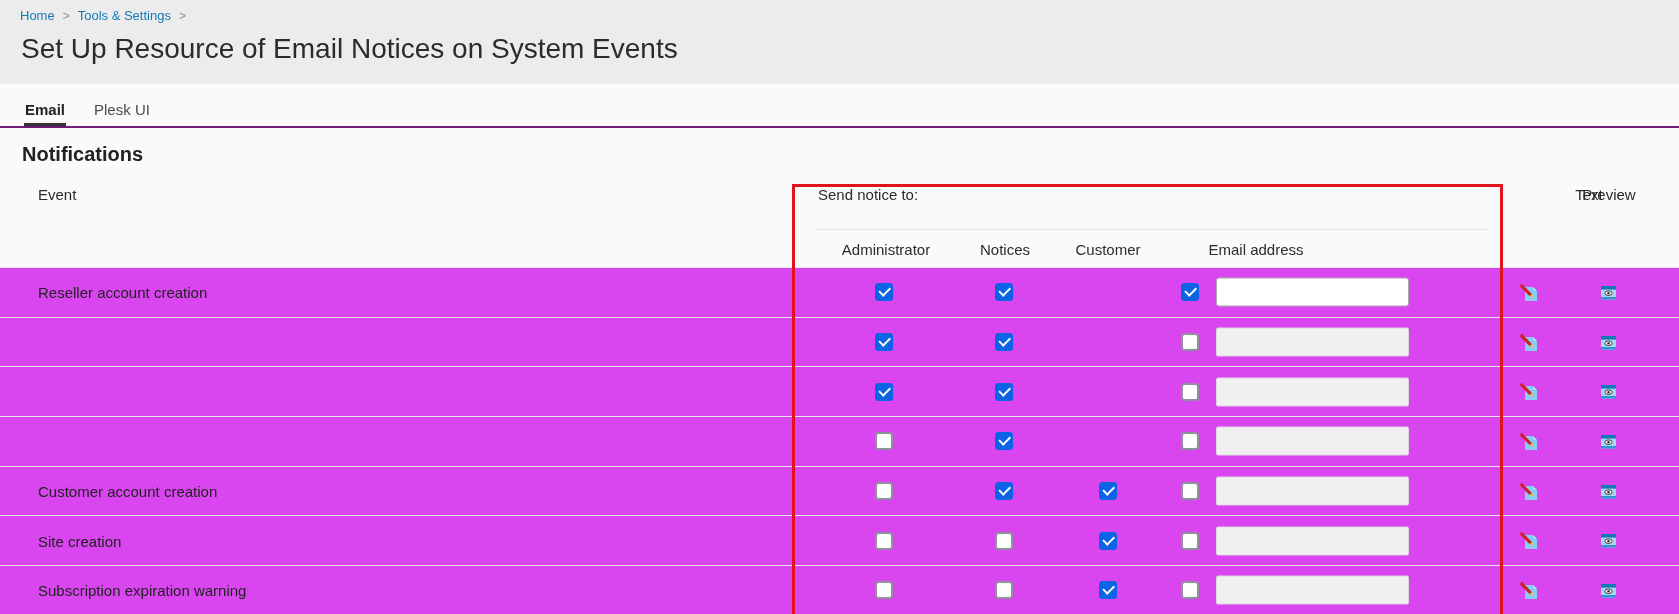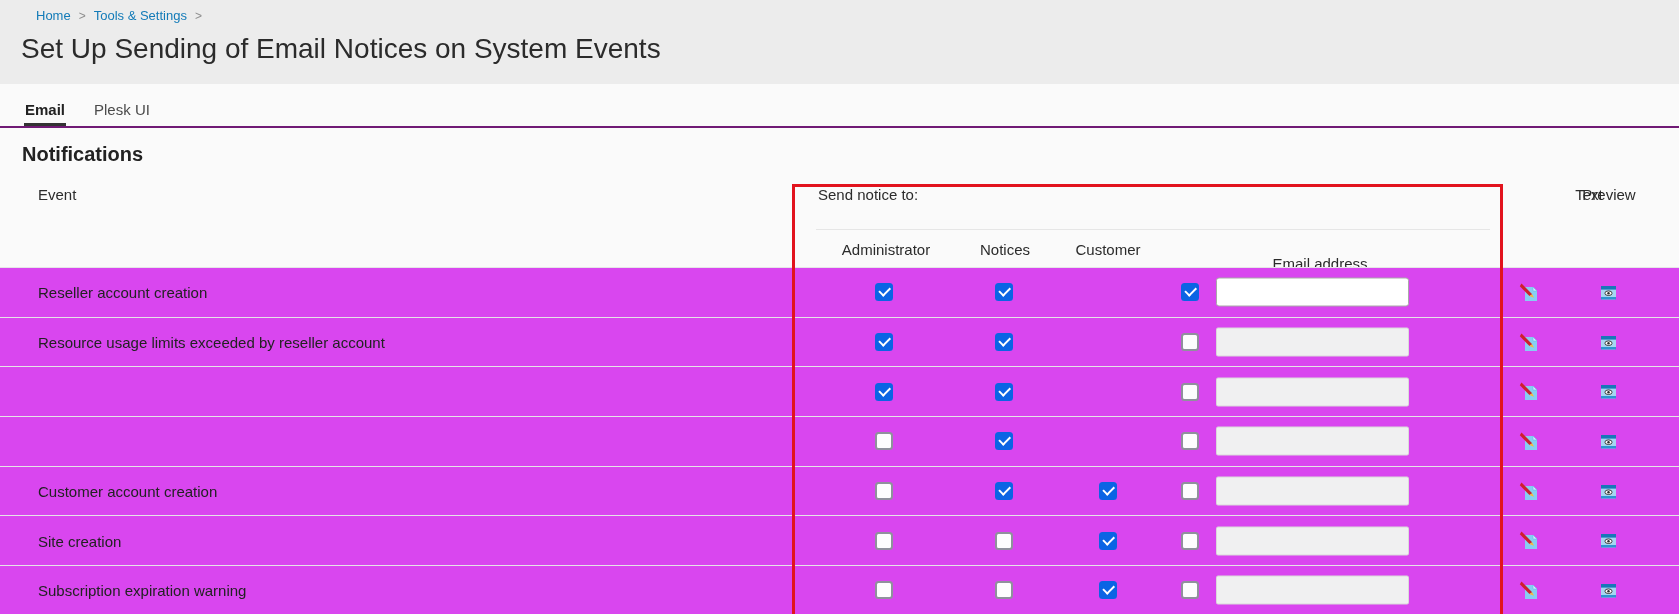--- a/index.html
+++ b/index.html
@@ -2,41 +2,41 @@
 <html><head>
 <meta charset="utf-8">
 <style>
   html,body{margin:0;padding:0;background:#e7e7e7;}
   .screen{
     position:relative;width:1679px;height:614px;overflow:hidden;
     background:#fafafa;font-family:"Liberation Sans",sans-serif;color:#222;
   }
   
   .pagehead{position:absolute;top:0;left:0;width:100%;height:84px;background:#ececec;}
-  .breadcrumb{position:absolute;top:8px;left:36px;font-size:13px;display:flex;align-items:center;}
+  .breadcrumb{position:absolute;top:8px;left:20px;font-size:13px;display:flex;align-items:center;}
   .breadcrumb a{color:#137bb8;text-decoration:none;cursor:pointer;}
   .crumb-sep{color:#8e8e8e;margin:0 8px;font-size:12px;}
   .page-title{position:absolute;top:33px;left:21px;font-size:28px;font-weight:400;color:#2b2b2b;white-space:nowrap;}
   
   .tabbar{position:absolute;top:97px;left:0;width:100%;height:31px;border-bottom:2px solid #701a75;box-sizing:border-box;}
   .tabs{display:flex;padding-left:24px;gap:27px;height:100%;align-items:flex-end;}
   .tab{font-size:15px;color:#4a4a4a;padding:0 1px 8px 1px;cursor:pointer;}
   .tab.active{color:#222;font-weight:700;border-bottom:3px solid #333;padding-bottom:5px;}
   
   .section-heading{position:absolute;top:143px;left:22px;font-size:20px;font-weight:700;color:#222;}
   
   .table{position:absolute;top:172px;left:0;width:100%;}
   .thead{position:relative;height:95px;font-size:15px;color:#2b2b2b;}
   .h-event{position:absolute;left:38px;top:14px;}
   .h-send{position:absolute;left:818px;top:14px;}
   .h-text{position:absolute;left:1589px;top:14px;transform:translateX(-50%);}
   .h-preview{position:absolute;left:1609px;top:14px;transform:translateX(-50%);}
   .h-subsep{position:absolute;left:816px;top:57px;width:674px;height:1px;background:#e6e6e6;}
   .h-role{position:absolute;top:69px;transform:translateX(-50%);white-space:nowrap;}
-  .rc-admin{left:886px;} .rc-res{left:1005px;} .rc-cust{left:1108px;} .rc-mail{left:1320px;margin-top:14px;}
+  .rc-admin{left:886px;} .rc-res{left:1005px;} .rc-cust{left:1108px;} .rc-mail{left:1256px;}
   
   .rows{border-bottom:1px solid #e5e5e6;}
   .trow{position:relative;height:48.7px;border-top:1px solid #e5e5e6;background:#d946ef;}
   .ev{position:absolute;left:38px;top:50%;transform:translateY(-50%);font-size:15px;color:#222;white-space:nowrap;}
   .cb{position:absolute;top:50%;transform:translate(-50%,-50%);width:18px;height:18px;border-radius:3.5px;box-sizing:border-box;cursor:pointer;}
   .cb.on{background:#0b64e4;}
   .cb.on::after{content:'';position:absolute;left:3.5px;top:4px;width:9px;height:4.5px;border-left:2.5px solid #fff;border-bottom:2.5px solid #fff;transform:rotate(-45deg);}
   .cb.off{background:#fdfdfe;border:2px solid #8f919c;}
   .c-admin{left:884px;} .c-res{left:1004px;} .c-cust{left:1108px;} .c-mail{left:1190px;}
   .email-input{position:absolute;left:1216px;top:50%;transform:translateY(-50%);width:193px;height:29px;box-sizing:border-box;
@@ -52,21 +52,21 @@
 
 <div class="screen">
 
   <div class="pagehead">
     <div class="breadcrumb">
       <a>Home</a>
       <span class="crumb-sep">&gt;</span>
       <a>Tools &amp; Settings</a>
       <span class="crumb-sep">&gt;</span>
     </div>
-    <div class="page-title">Set Up Sending of Email Notices on System Events</div>
+    <div class="page-title">Set Up Resource of Email Notices on System Events</div>
   </div>
 
   <div class="tabbar">
     <div class="tabs">
       <div class="tab active">Email</div>
       <div class="tab">Plesk UI</div>
     </div>
   </div>
 
   <div class="section-heading">Notifications</div>
@@ -102,21 +102,20 @@
   <svg width="21" height="21" viewBox="0 0 21 21">
     <rect x="3" y="4" width="15" height="13.5" rx="1.2" fill="#a6d6f1"></rect>
     <rect x="3" y="4" width="15" height="3.6" fill="#1778b8"></rect>
     <rect x="3" y="15" width="15" height="2.5" fill="#2e95cf"></rect>
     <ellipse cx="10.5" cy="11.2" rx="3.6" ry="2.3" fill="#ffffff" stroke="#2b2b2b" stroke-width="0.9"></ellipse>
     <circle cx="10.5" cy="11.2" r="1.2" fill="#2b2b2b"></circle>
   </svg>
 </span>
         </div>
         <div class="trow">
-          <span class="ev">Resource usage limits exceeded by reseller account</span>
           <span class="cb on c-admin"></span>
           <span class="cb on c-res"></span>
           <span class="cb off c-mail"></span>
           <input class="email-input dis" disabled="" style="">
           <span class="iconbtn c-text">
   <svg width="21" height="21" viewBox="0 0 21 21">
     <path d="M6 5 H14 L18 9 V19 H6 Z" fill="#87cef2"></path>
     <path d="M14 5 L18 9 H14 Z" fill="#cdecfb" stroke="#5fb6e2" stroke-width="0.5"></path>
     <path d="M2.5 1.5 L13.2 12.2 L10.4 13.9 L0.8 4.3 Z" fill="#cf1f2c"></path>
     <path d="M13.2 12.2 L15 15.8 L10.4 13.9 Z" fill="#f6b73c"></path>

